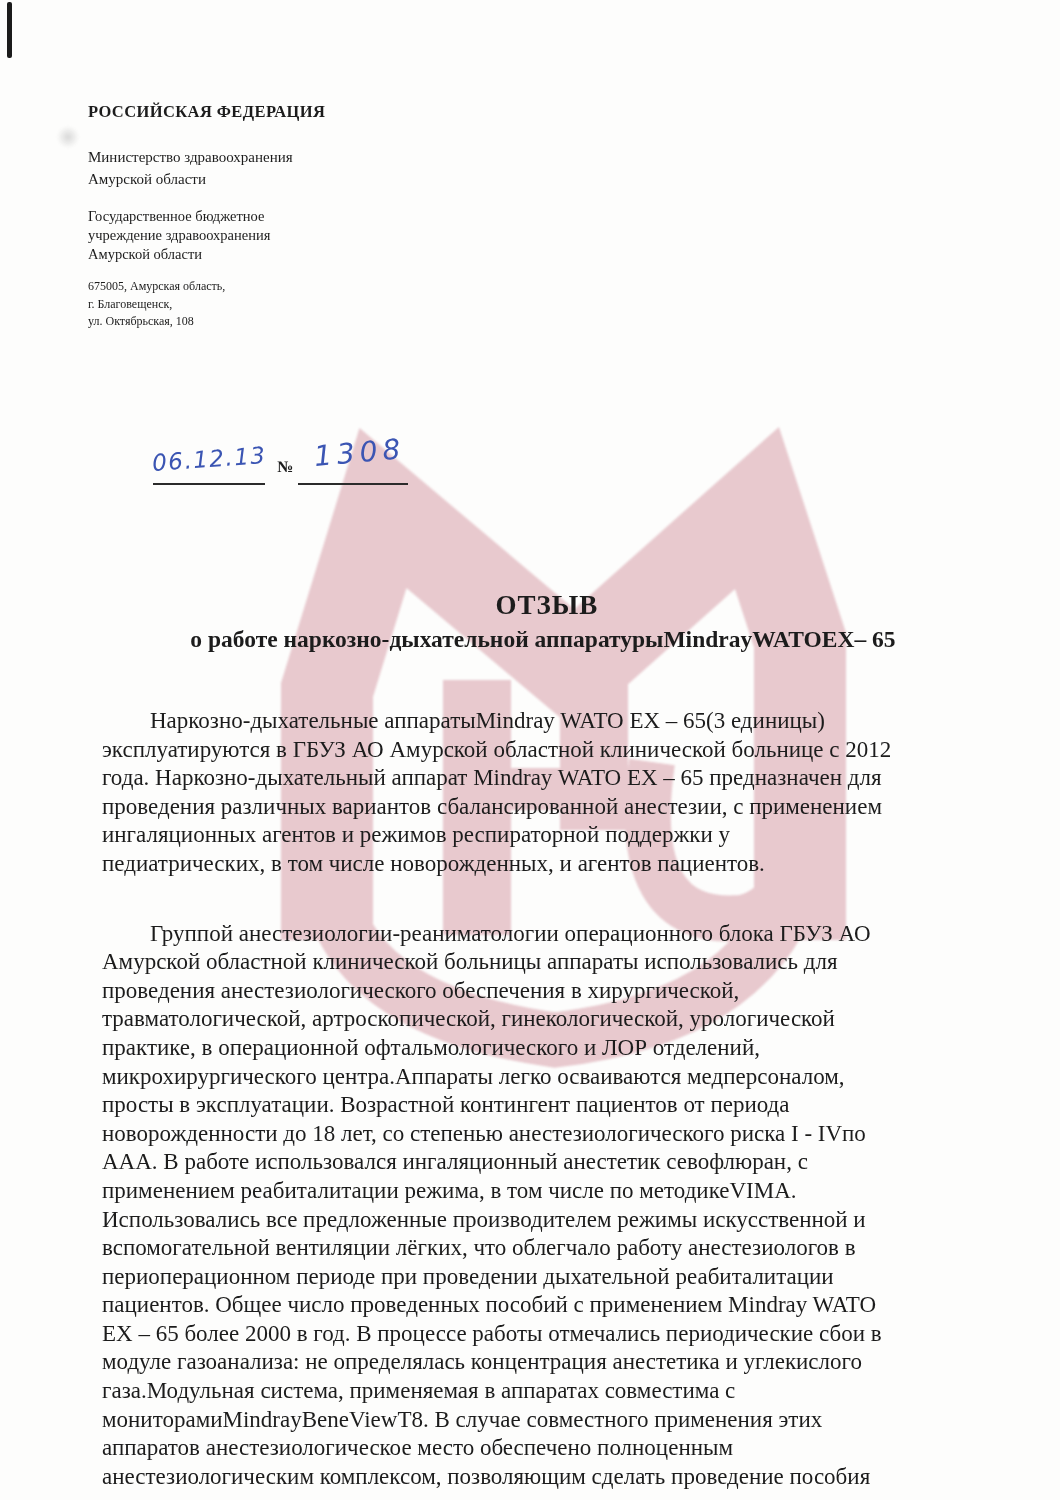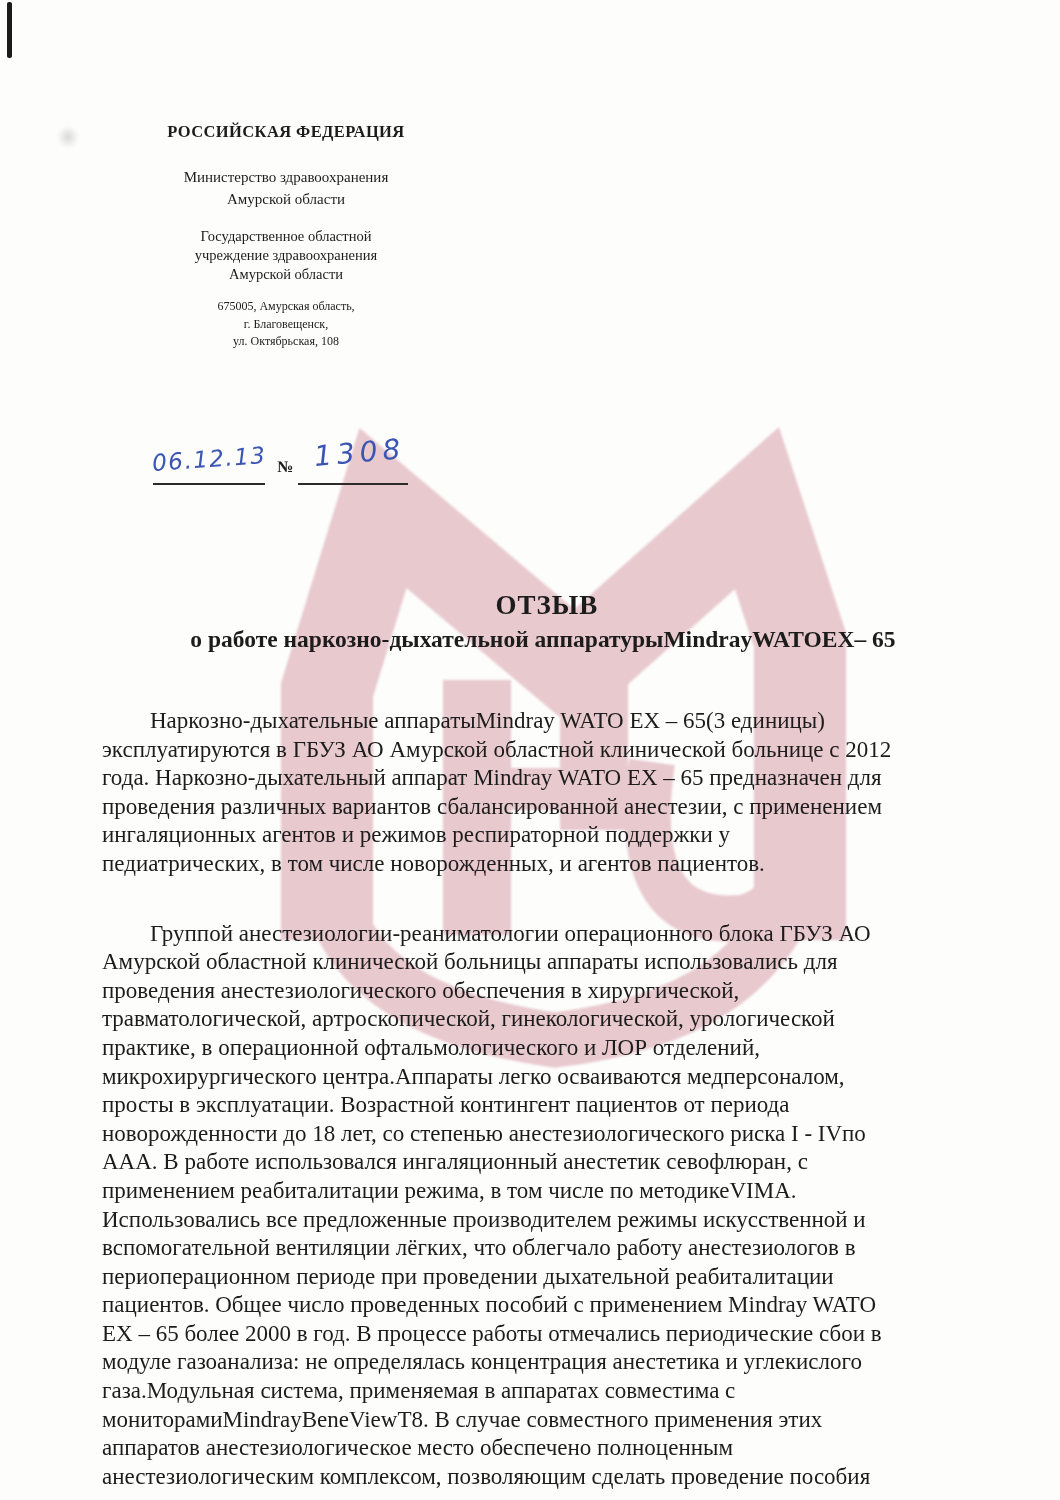--- a/index.html
+++ b/index.html
@@ -10,22 +10,22 @@
   }
   
   .watermark { position:absolute; left:0; top:0; z-index:0; filter:blur(1.1px); }
   
   .corner-mark { position:absolute; left:7px; top:2px; width:5px; height:56px;
     background:#1b1b1b; border-radius:2px; z-index:2; }
   .smudge { position:absolute; left:56px; top:126px; width:24px; height:22px;
     background:radial-gradient(circle, #c6c6c6 0%, rgba(200,200,200,0) 70%);
     opacity:.65; filter:blur(1px); z-index:1; }
   
-  .letterhead { position:absolute; left:88px; top:122px; width:396px;
-    text-align:center; z-index:1; }
+  .letterhead { position:absolute; left:88px; top:102px; width:396px;
+    z-index:1; }
   .lh-country  { font-weight:bold; font-size:16.5px; letter-spacing:.4px; margin:0 0 24px 0; }
   .lh-ministry { font-size:15px;   line-height:22px;   margin:0 0 17px 0; }
   .lh-inst     { font-size:14.5px; line-height:19px;   margin:0 0 14px 0; }
   .lh-hosp     { font-weight:bold; font-size:16.5px; line-height:30px;
                  word-spacing:6px; letter-spacing:.6px; margin:0 0 3px 0; }
   .lh-addr     { font-size:12px; line-height:17.5px; margin:0; }
   
   .hw { position:absolute; z-index:1; color:#3b55b3;
         font-family:"DejaVu Sans", sans-serif; font-style:italic; }
   .hw-date { left:152px; top:446px; font-size:23px; letter-spacing:1.5px;
@@ -69,21 +69,21 @@
   <div class="corner-mark"></div>
   <div class="smudge"></div>
 
   <div class="letterhead">
     <div class="lh-country">РОССИЙСКАЯ ФЕДЕРАЦИЯ</div>
     <div class="lh-ministry">
       <div>Министерство здравоохранения</div>
       <div>Амурской области</div>
     </div>
     <div class="lh-inst">
-      <div>Государственное областной</div>
+      <div>Государственное бюджетное</div>
       <div>учреждение здравоохранения</div>
       <div>Амурской области</div>
     </div>
     <div class="lh-addr">
       <div>675005, Амурская область,</div>
       <div>г. Благовещенск,</div>
       <div>ул. Октябрьская, 108</div>
     </div>
   </div>
 

